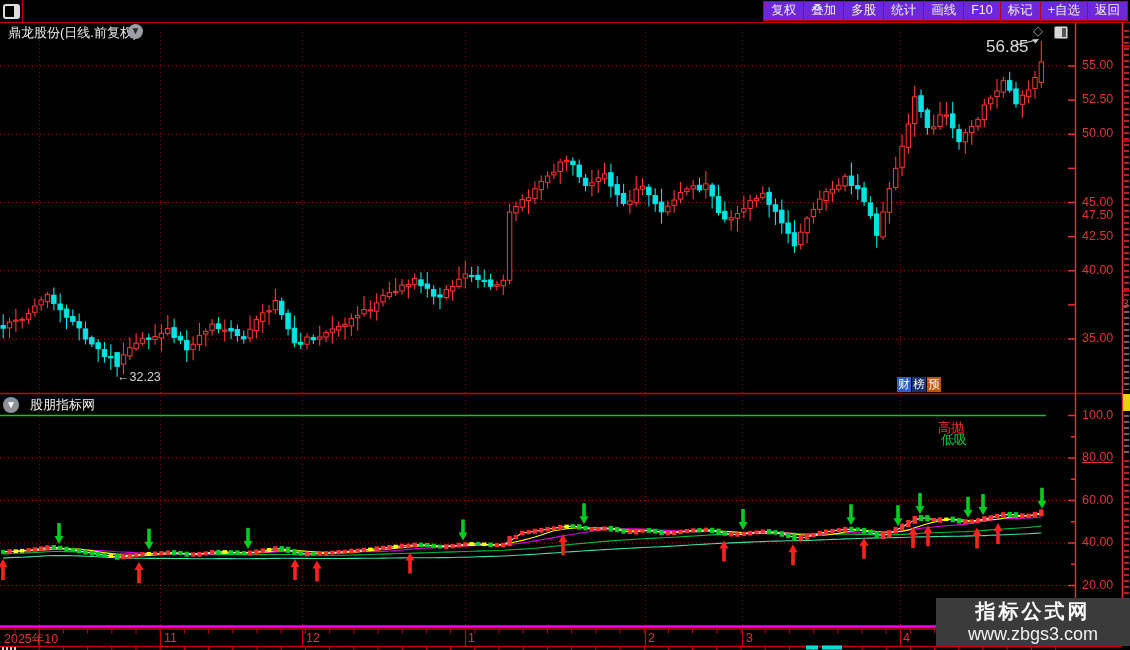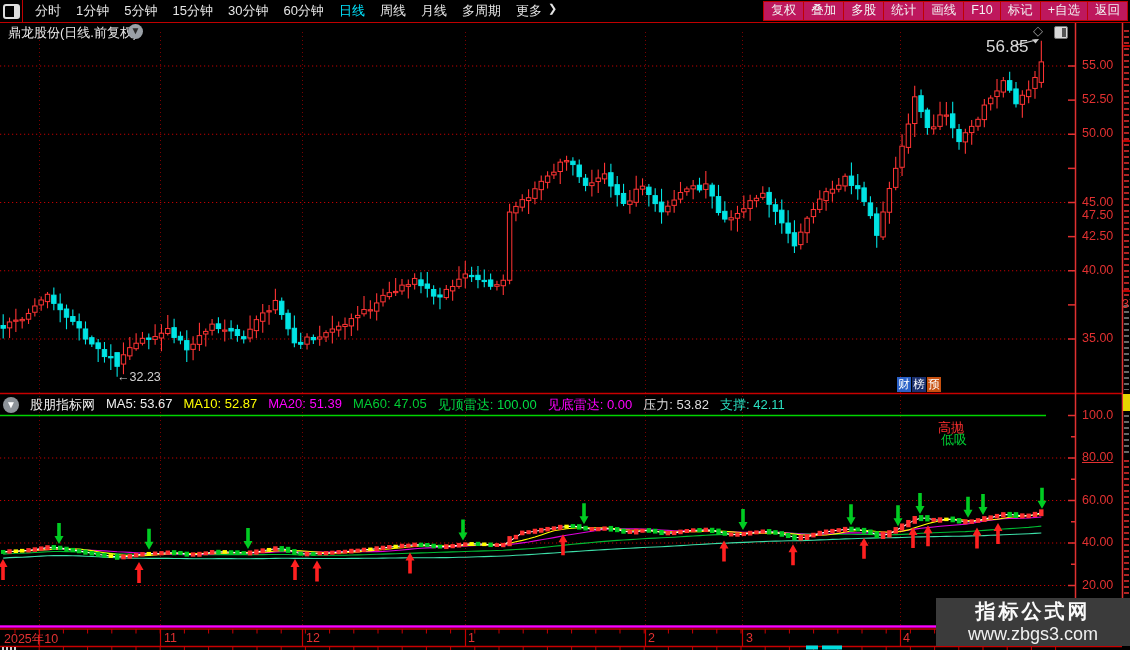--- a/index.html
+++ b/index.html
@@ -10,21 +10,21 @@
           border-bottom:1px solid #c00000;z-index:10;display:flex;align-items:center;}
   .win-icon-box{width:22px;height:22px;border-right:1px solid #c00000;display:flex;align-items:center;justify-content:center;flex:0 0 auto;}
   .win-icon{width:13px;height:11px;border:2px solid #ddd;border-radius:3px;position:relative;}
   .win-icon::after{content:"";position:absolute;right:0;top:0;width:4px;height:100%;background:#ddd;}
   .periods{display:flex;gap:15px;margin-left:12px;font-size:13px;color:#e6e6e6;white-space:nowrap;}
   .periods .item{cursor:default;}
   .periods .active{color:#00e5ff;}
   .more-chev{color:#e6e6e6;font-size:11px;margin-left:-9px;}
   .actions{position:absolute;right:2px;top:1px;display:flex;}
   .actions .btn{border:1px solid #c00000;margin-left:-1px;padding:1px 7px 2px 7px;font-size:12.5px;
-                color:#f2f2f2;background:#be185d;line-height:15px;white-space:nowrap;}
+                color:#f2f2f2;background:#6d28d9;line-height:15px;white-space:nowrap;}
   
   .title-row{position:absolute;left:0;top:22px;width:1130px;height:18px;z-index:9;}
   .title-text{position:absolute;left:8px;top:2px;font-size:13px;color:#e8e8e8;}
   .title-chev{position:absolute;left:128px;top:2px;width:15px;height:15px;border-radius:50%;background:#9aa0a6;
               color:#2b2b2b;font-size:10px;text-align:center;line-height:14px;}
   .diamond-ic{position:absolute;left:1033px;top:1px;color:#999;font-size:13px;}
   .page-ic{position:absolute;left:1054px;top:4px;width:12px;height:11px;background:#d9d9d9;border:1px solid #777;border-radius:2px;}
   .page-ic::after{content:"";position:absolute;right:1px;top:1px;width:4px;height:9px;background:#555;}
   
   .lab{position:absolute;white-space:nowrap;z-index:5;}
@@ -727,34 +727,20 @@
       <rect x="10" y="647" width="2" height="3" fill="#cfcfcf"></rect>
       <rect x="14" y="647" width="2" height="3" fill="#cfcfcf"></rect>
       <rect x="806" y="645.5" width="12" height="4" fill="#00dddd"></rect>
       <rect x="822" y="645.5" width="20" height="4" fill="#00dddd"></rect>
     </svg>
 
   <div class="topbar">
     <div class="win-icon-box">
       <div class="win-icon"></div>
     </div>
-    <div class="periods" id="periods">
-        <span class="item">分时</span>
-        <span class="item">1分钟</span>
-        <span class="item">5分钟</span>
-        <span class="item">15分钟</span>
-        <span class="item">30分钟</span>
-        <span class="item">60分钟</span>
-        <span class="item active">日线</span>
-        <span class="item">周线</span>
-        <span class="item">月线</span>
-        <span class="item">多周期</span>
-        <span class="item">更多</span>
-        <span class="more-chev">❯</span>
-      </div>
     <div class="actions" id="actions">
         <span class="btn">复权</span>
         <span class="btn">叠加</span>
         <span class="btn">多股</span>
         <span class="btn">统计</span>
         <span class="btn">画线</span>
         <span class="btn">F10</span>
         <span class="btn">标记</span>
         <span class="btn">+自选</span>
         <span class="btn">返回</span>
@@ -773,30 +759,20 @@
 
   <div class="lab badge-row" style="left:897px;top:377px;" id="badges">
       <span style="background: rgb(42, 97, 200);">财</span>
       <span style="background: rgb(26, 47, 110);">榜</span>
       <span style="background: rgb(200, 80, 15);">预</span>
     </div>
 
   <div class="ind-head">
     <span class="ind-chev">▼</span>
     <span class="ind-name">股朋指标网</span>
-    <span id="ind-fields" style="display:flex;gap:11px;">
-        <span style="color: rgb(238, 238, 238);">MA5: 53.67</span>
-        <span style="color: rgb(255, 255, 0);">MA10: 52.87</span>
-        <span style="color: rgb(255, 0, 255);">MA20: 51.39</span>
-        <span style="color: rgb(0, 204, 51);">MA60: 47.05</span>
-        <span style="color: rgb(0, 221, 68);">见顶雷达: 100.00</span>
-        <span style="color: rgb(255, 0, 255);">见底雷达: 0.00</span>
-        <span style="color: rgb(221, 221, 221);">压力: 53.82</span>
-        <span style="color: rgb(42, 223, 192);">支撑: 42.11</span>
-      </span>
   </div>
 
   <div class="lab" style="left:938px;top:419px;font-size:13px;color:#ff3030;">高抛</div>
   <div class="lab" style="left:941px;top:431px;font-size:13px;color:#00cc33;">低吸</div>
 
   <div id="y-main">
       <div class="lab axis-lab" style="left: 1082px; top: 58px;">55.00</div>
       <div class="lab axis-lab" style="left: 1082px; top: 92.125px;">52.50</div>
       <div class="lab axis-lab" style="left: 1082px; top: 126.25px;">50.00</div>
       <div class="lab axis-lab" style="left: 1082px; top: 160.375px; margin-top: 48px;">47.50</div>

